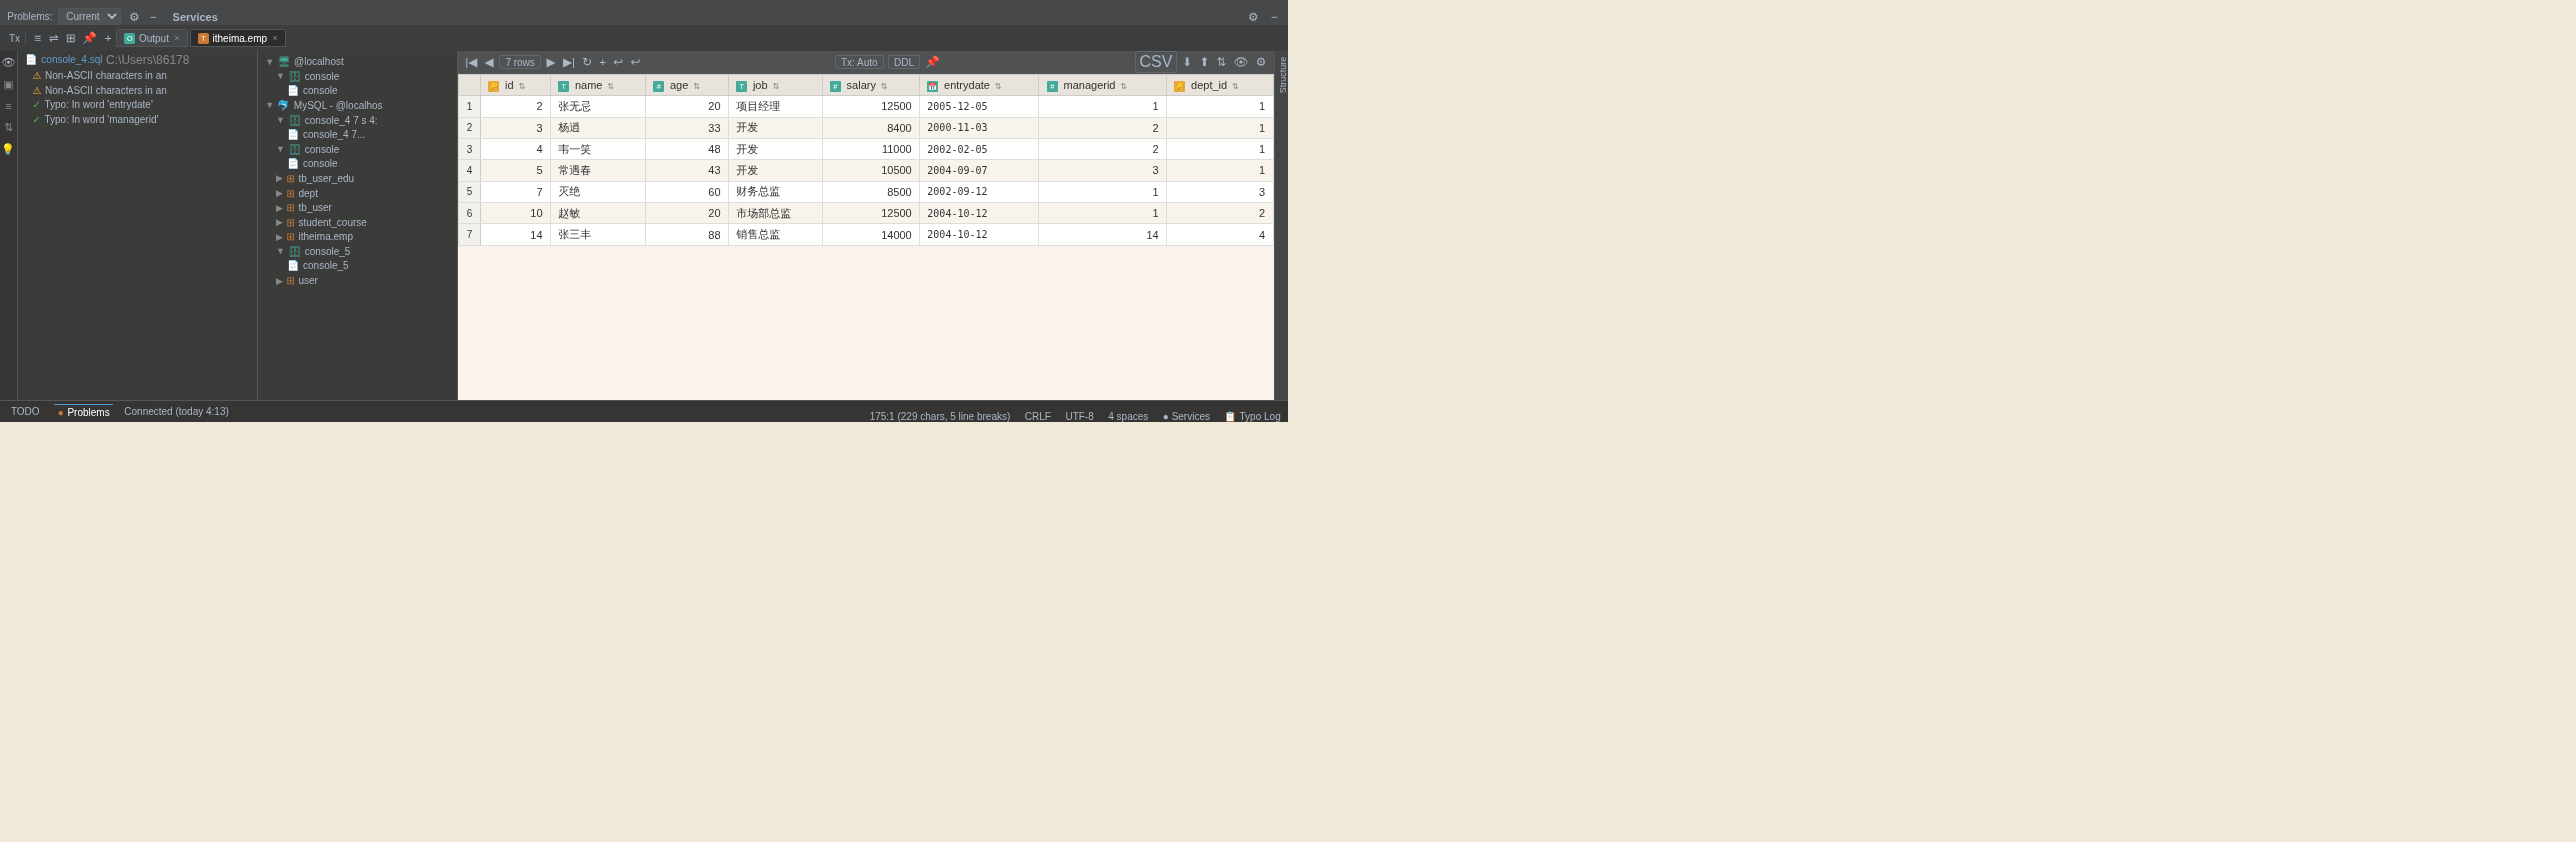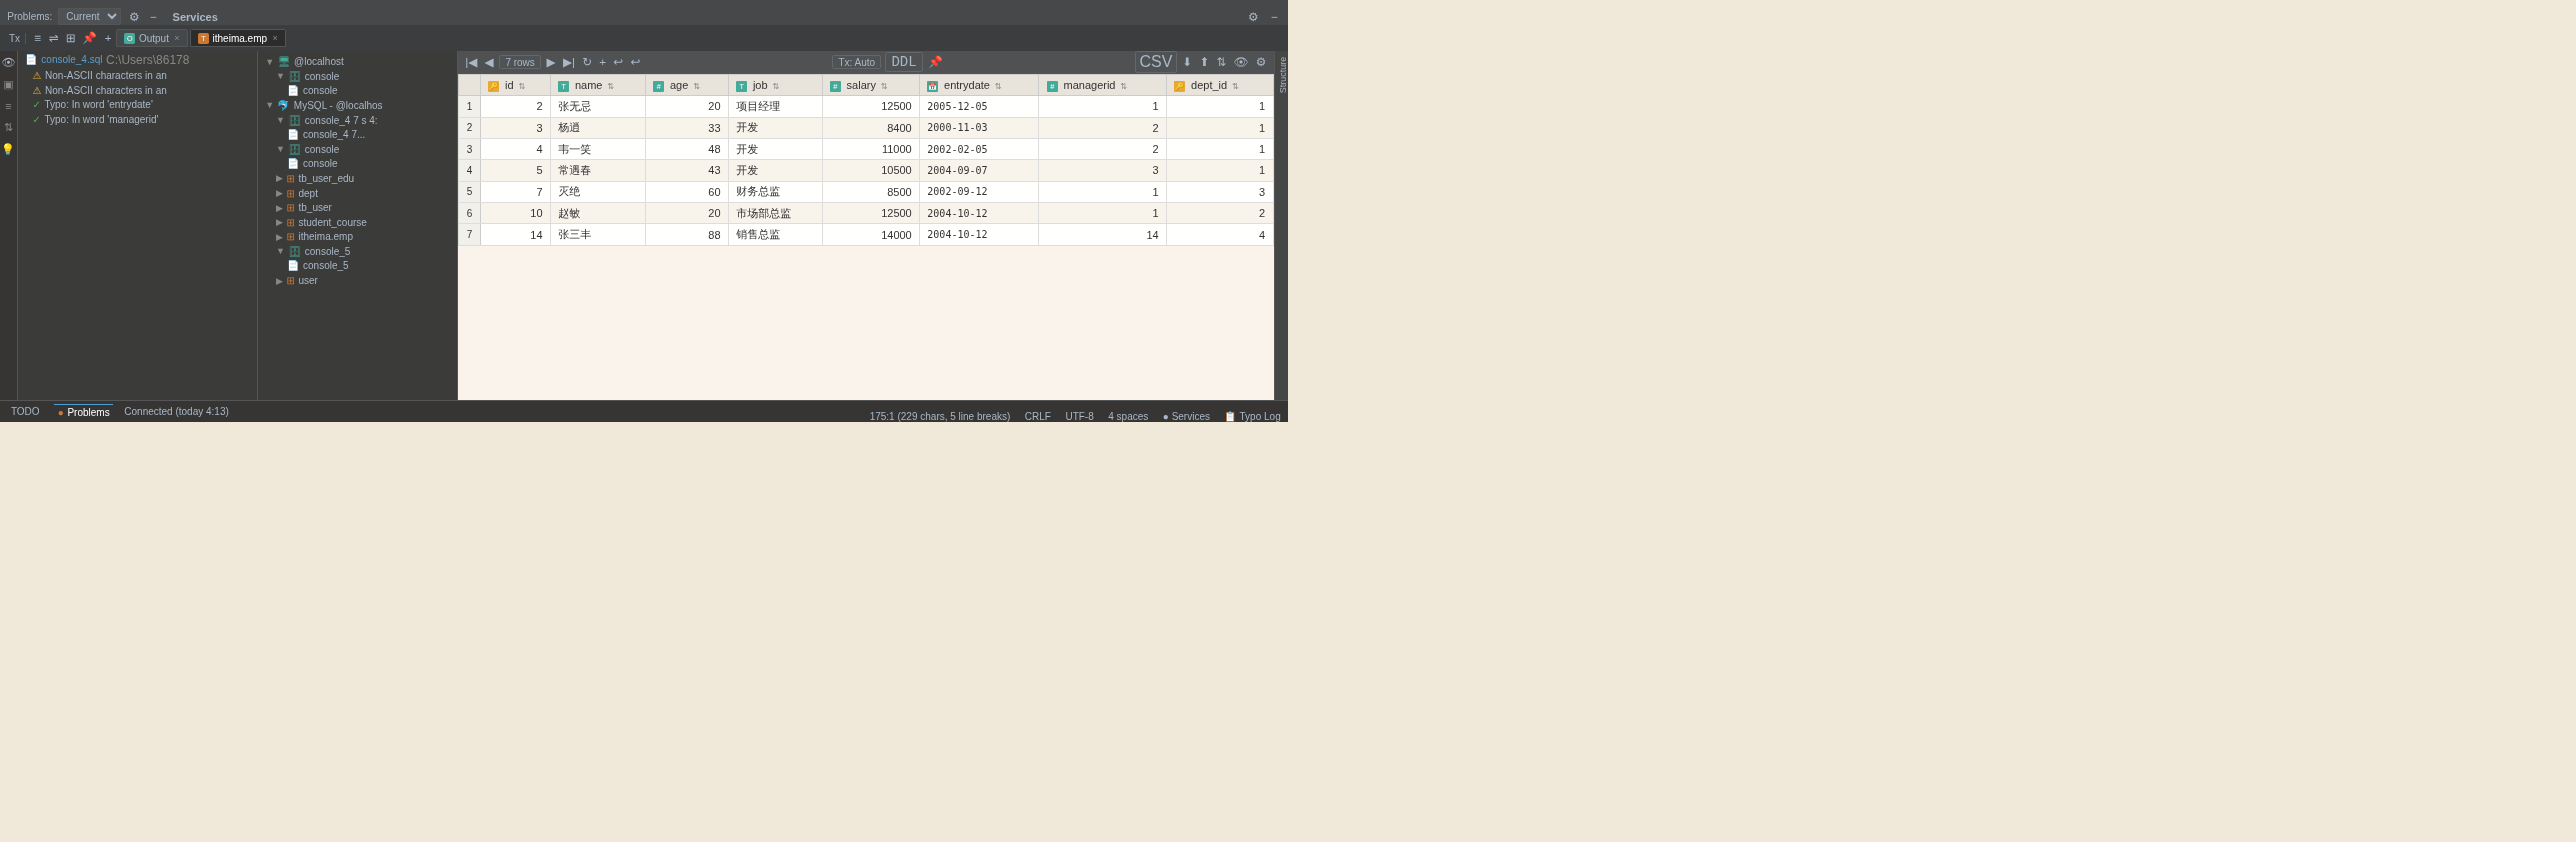--- a/index.html
+++ b/index.html
@@ -242,27 +242,26 @@
       background: rgba(80,83,85,0.9);
       color: #a9b7c6;
       border: 0.9px solid #666;
       padding: 0.9px 5.4px;
       font-size: 10px;
       border-radius: 1.8px;
     }
 
     .ddl-btn {
       color: #a9b7c6;
-      font-size: 14px;
+      font-size: 10px;
       cursor: pointer;
       background: rgba(80,83,85,0.5);
       border: 0.9px solid #666;
       padding: 0.9px 5.4px;
       border-radius: 1.8px;
-      font-family: Liberation Mono, monospace;
     }
 
     .csv-select {
       background: rgba(80,83,85,0.9);
       color: #a9b7c6;
       border: 0.9px solid #666;
       padding: 0.9px 3.6px;
       font-size: 16px;
       border-radius: 1.8px;
     }

